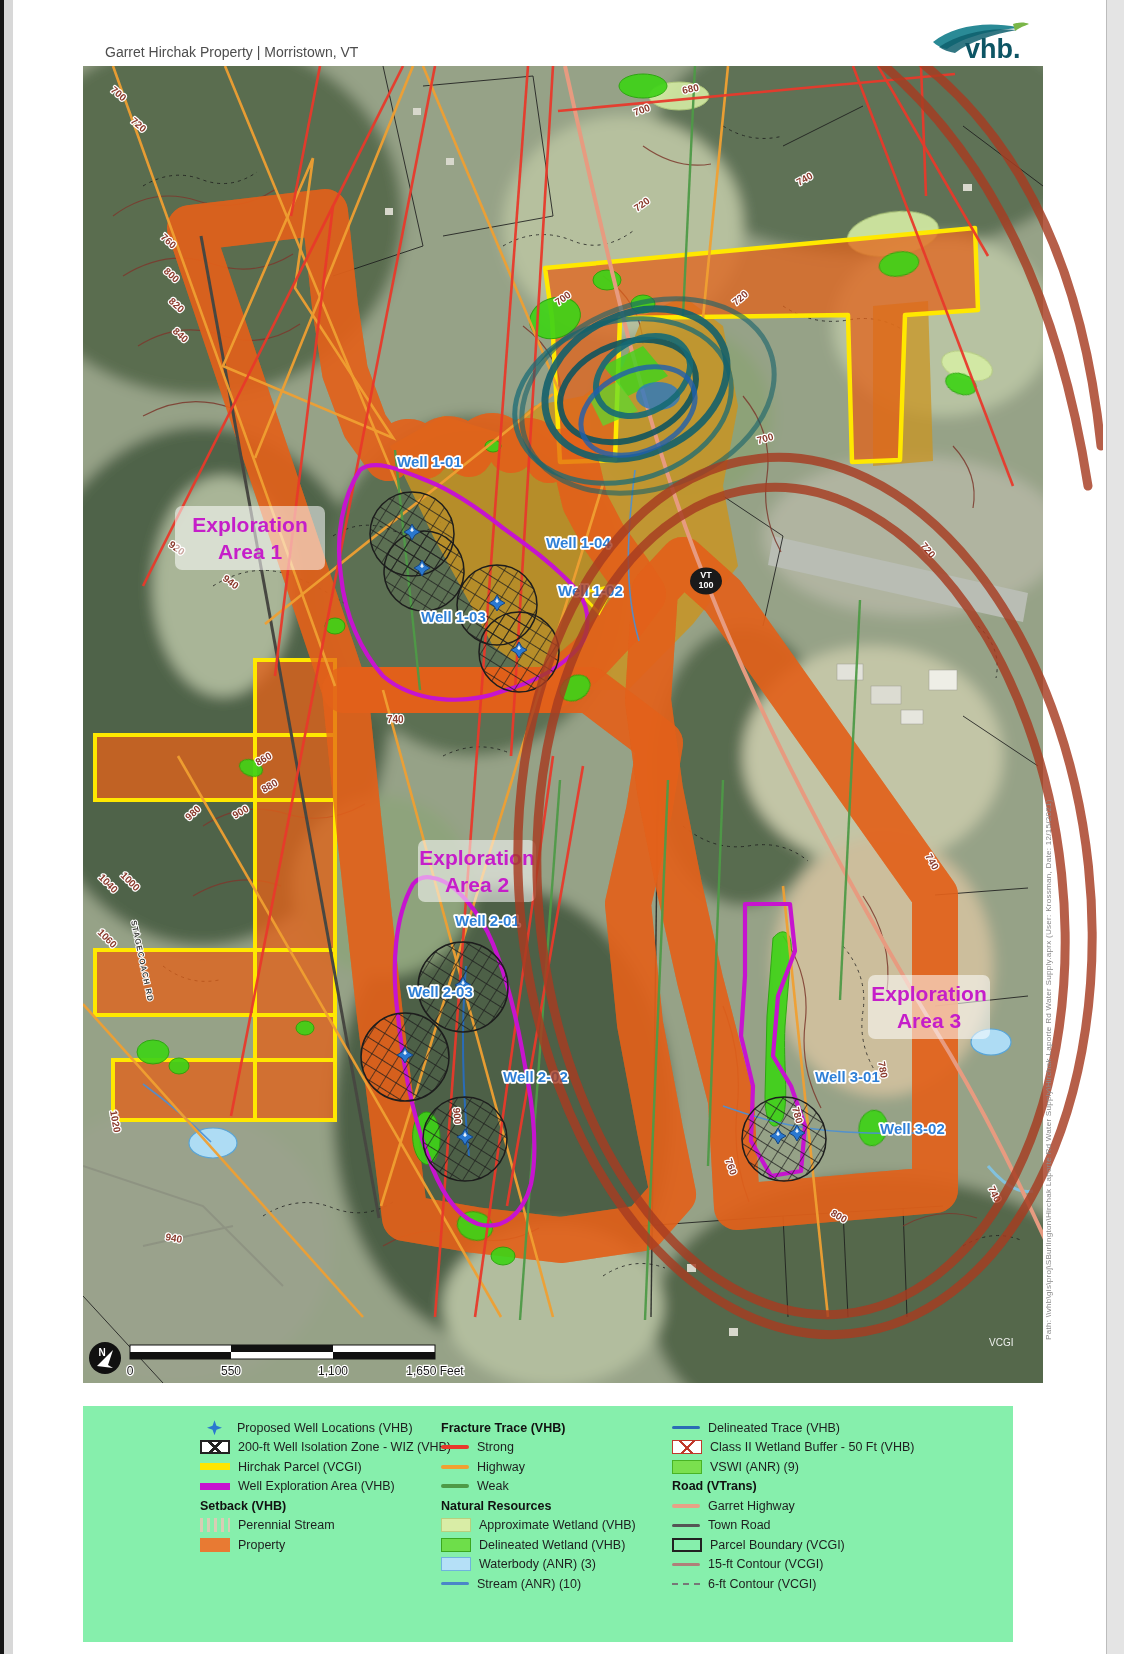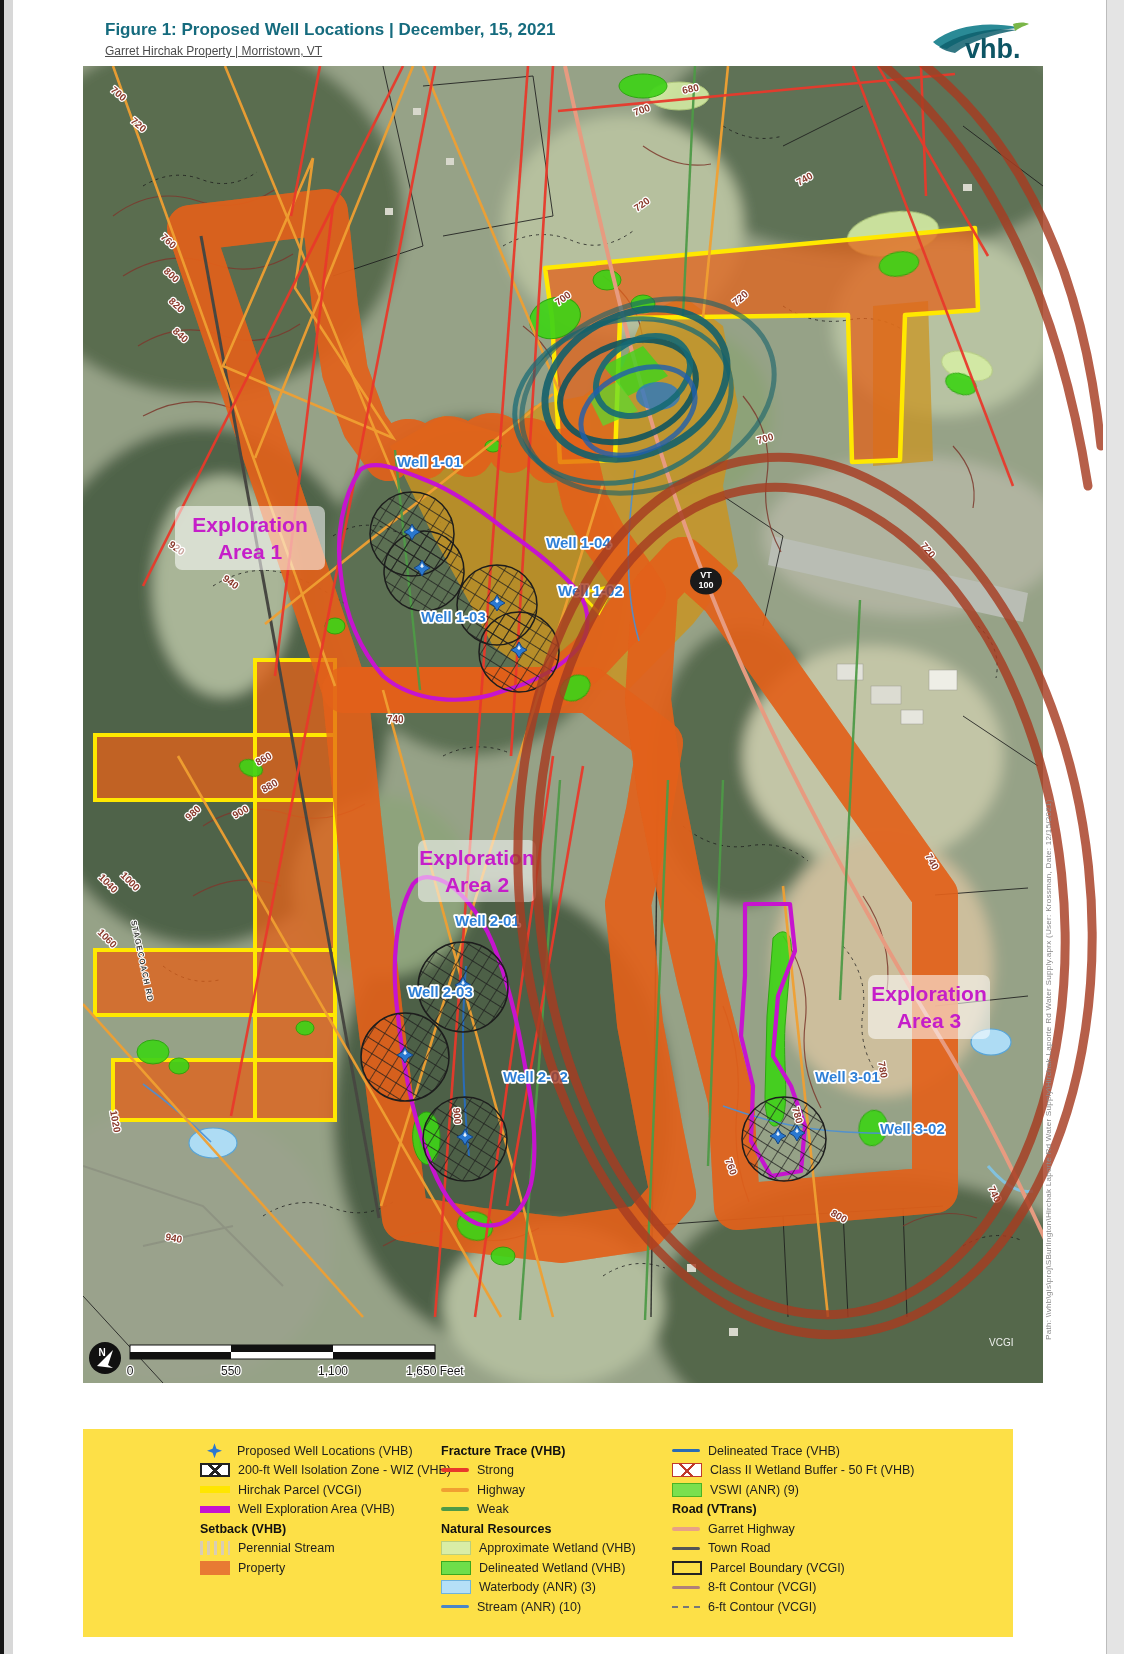--- a/index.html
+++ b/index.html
@@ -3,31 +3,31 @@
 <meta charset="utf-8">
 <style>
   html,body{margin:0;padding:0;background:#fff;}
   .page{position:relative;width:1124px;height:1654px;background:#ffffff;overflow:hidden;
         font-family:"Liberation Sans",sans-serif;}
   .edge-black{position:absolute;left:0;top:0;width:4px;height:1654px;background:#161616;}
   .edge-gray{position:absolute;left:4px;top:0;width:9px;height:1654px;background:#d8d8d8;}
   .edge-right{position:absolute;left:1106px;top:0;width:18px;height:1654px;background:#e4e4e4;border-left:1px solid #bcbcbc;}
 
   .title{position:absolute;left:105px;top:20px;font-size:17px;font-weight:bold;color:#156b7e;}
-  .subtitle{position:absolute;left:105px;top:44px;font-size:12px;color:#4d4d4d;text-decoration:underline;}
+  .subtitle{position:absolute;left:105px;top:44px;font-size:14px;color:#4d4d4d;}
   .logo{position:absolute;left:925px;top:16px;width:118px;height:48px;}
 
   .map-svg{position:absolute;left:83px;top:66px;width:960px;height:1317px;}
   .arc-overlay{position:absolute;left:83px;top:66px;width:1020px;height:1317px;pointer-events:none;}
 
   .side-note{position:absolute;left:1044px;top:614px;height:726px;width:14px;
      writing-mode:vertical-rl;transform:rotate(180deg);font-size:8px;color:#8a8a8a;
      letter-spacing:.3px;overflow:hidden;white-space:nowrap;}
 
-  .legend{position:absolute;left:83px;top:1406px;width:930px;height:208px;background:#fde047;margin-top:23px;}
+  .legend{position:absolute;left:83px;top:1406px;width:930px;height:236px;background:#86efac;}
   .lg-col{position:absolute;top:12px;}
   .lg-col1{left:117px;} .lg-col2{left:358px;} .lg-col3{left:589px;}
   .lg-row{display:flex;align-items:center;height:19.5px;font-size:12.5px;color:#1e1e1e;}
   .lg-row .lbl{margin-left:8px;white-space:nowrap;}
   .lg-header{font-weight:bold;color:#111;}
   .sw{width:30px;height:14px;flex:0 0 30px;box-sizing:border-box;}
   .sw-bar{width:28px;flex:0 0 28px;border-radius:2px;}
   .sw-well{width:15px;height:15px;flex:0 0 15px;margin:0 7px;background:#2a78d0;
      clip-path:polygon(50% 0,63% 37%,100% 50%,63% 63%,50% 100%,37% 63%,0 50%,37% 37%);}
   .sw-wiz{background:#fff;border:2px solid #222;
@@ -70,21 +70,20 @@
   .ntxt{font:bold 10px "Liberation Sans",sans-serif;fill:#ffffff;text-anchor:middle;}
 </style>
 </head>
 <body>
 
 <div class="page">
   <div class="edge-black"></div>
   <div class="edge-gray"></div>
   <div class="edge-right"></div>
 
-  <div class="title">Figure 1: Proposed Well Locations | December, 15, 2021</div>
   <div class="subtitle">Garret Hirchak Property | Morristown, VT</div>
 
   <svg class="logo" viewBox="0 0 118 48">
     <path d="M8,26 C28,10 62,4 96,12 C70,13 40,20 22,33 C16,32 11,29 8,26 Z" fill="#2a8a96"></path>
     <path d="M14,31 C34,18 62,11 92,14 C68,18 44,26 30,37 C24,36 18,34 14,31 Z" fill="#0e5f6d" opacity=".85"></path>
     <path d="M88,8 C94,6 100,6 104,8 C99,10 94,12 90,15 Z" fill="#7ab648"></path>
     <text x="40" y="42" font-size="27" font-weight="bold" fill="#0d5564">vhb.</text>
   </svg>
 
   <svg class="map-svg" viewBox="0 0 960 1317">
@@ -524,21 +523,21 @@
       <div class="lg-row">
         <span class="sw sw-bar sw-townroad"></span>
         <span class="lbl">Town Road</span>
       </div>
       <div class="lg-row">
         <span class="sw sw-parcel"></span>
         <span class="lbl">Parcel Boundary (VCGI)</span>
       </div>
       <div class="lg-row">
         <span class="sw sw-bar sw-c10"></span>
-        <span class="lbl">8-ft Contour (VCGI)</span>
+        <span class="lbl">15-ft Contour (VCGI)</span>
       </div>
       <div class="lg-row">
         <span class="sw sw-bar sw-c5"></span>
         <span class="lbl">6-ft Contour (VCGI)</span>
       </div>
     </div>
   </div>
 </div>
 
 </body></html>

